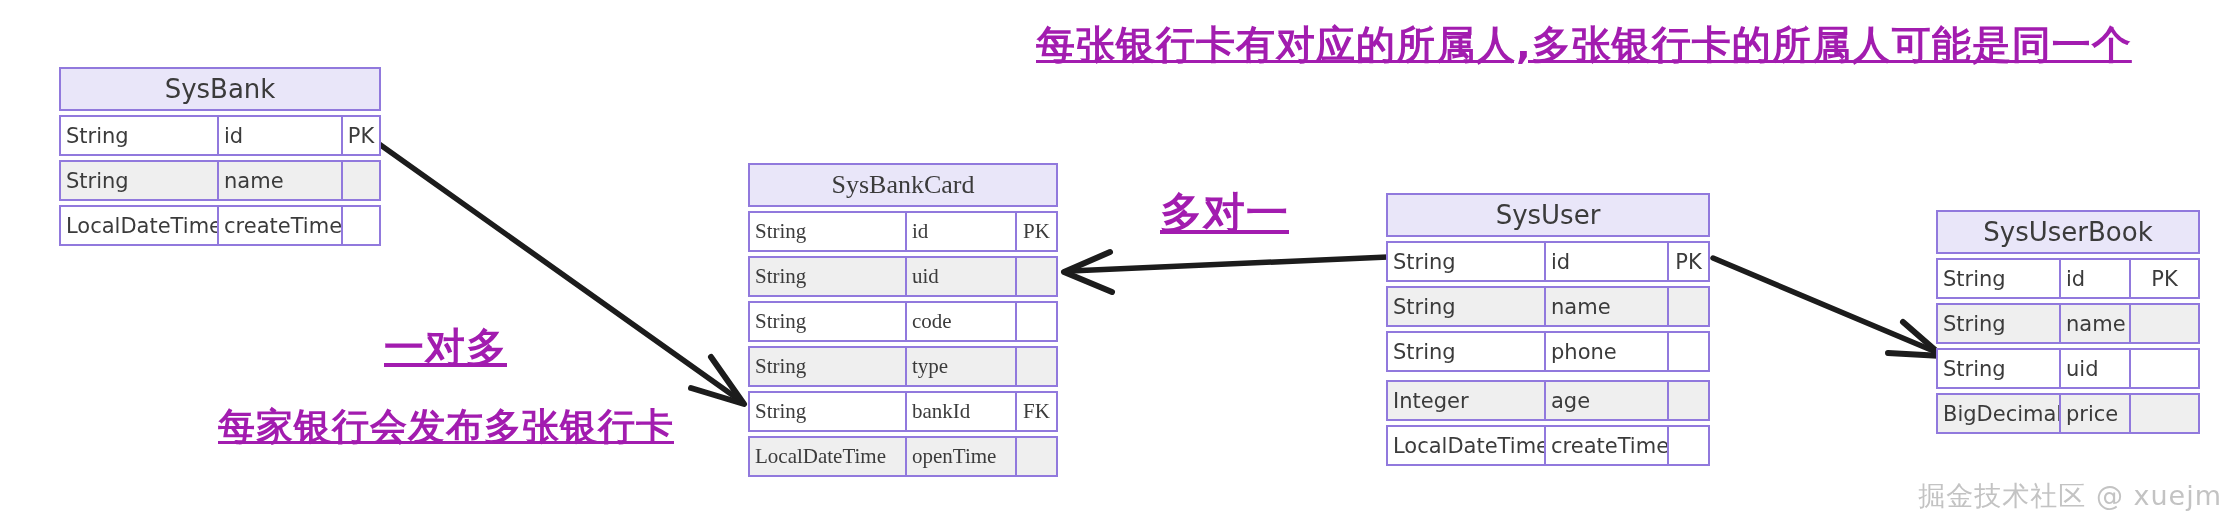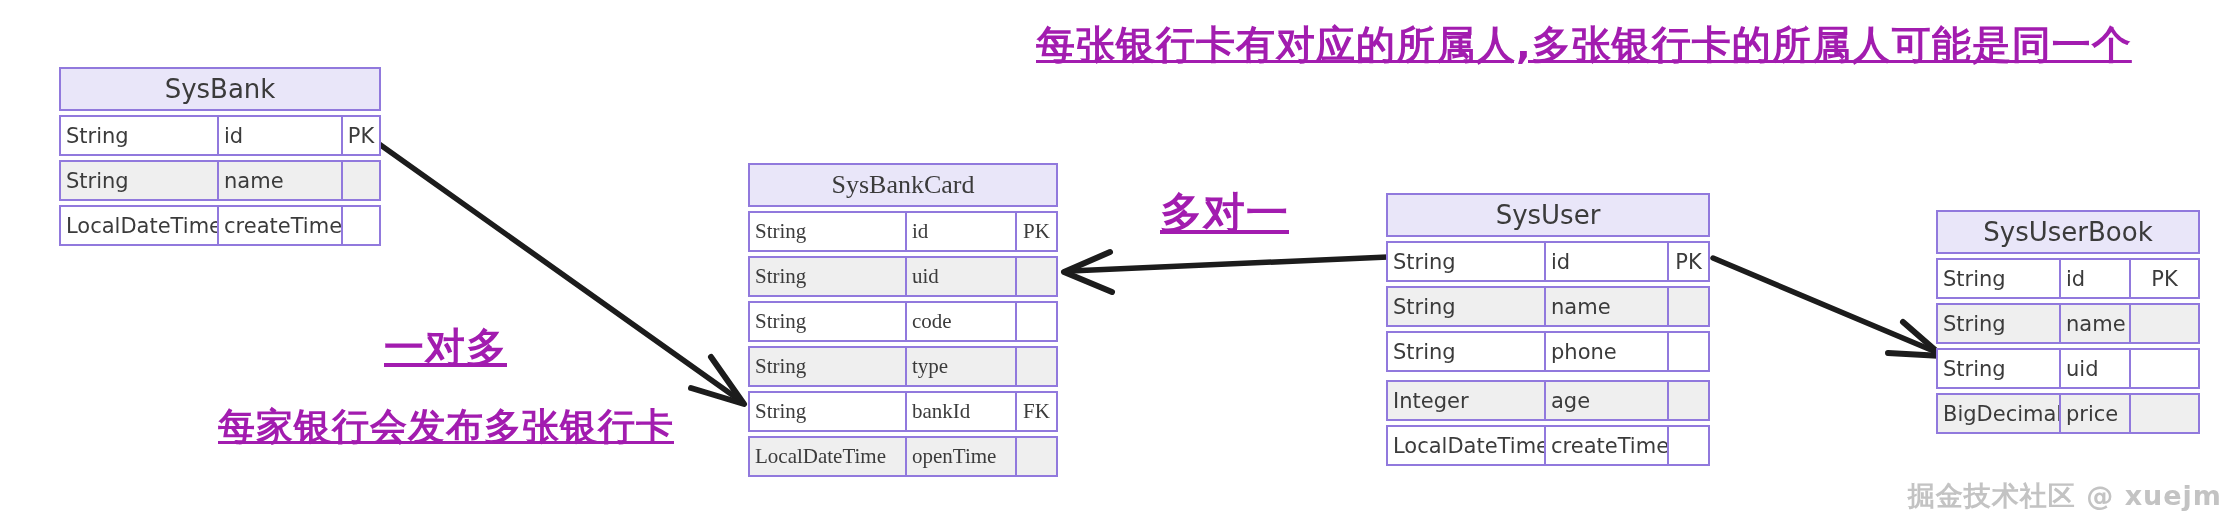--- a/index.html
+++ b/index.html
@@ -34,21 +34,21 @@
   .note {
     position:absolute; color:#a21caf; white-space:nowrap;
     font-weight:bold; letter-spacing:1px;text-decoration:underline;
   }
   #top-note   { left:1036px; top:18px;  font-size:39px; }
   #m2o-note   { left:1160px; top:185px; font-size:42px; }
   #o2m-note   { left:384px;  top:320px; font-size:40px; }
   #bank-note  { left:218px;  top:402px; font-size:37px; }
   #watermark {
     position:absolute; right:8px; top:478px;
-    font-size:27px; font-weight:bold; color:#c3c3c3;
+    font-size:27px; font-weight:normal; color:#c3c3c3;
     text-shadow:2px 2px 1px rgba(255,255,255,0.95);
     letter-spacing:1px;
   }
   
   #arrows { position:absolute; left:0; top:0; width:2230px; height:531px; pointer-events:none; }
   #arrows path, #arrows polyline {
     fill:none; stroke:var(--arrow,#1c1c1c);
     stroke-linecap:round; stroke-linejoin:round;
   }
   #arrows .shaft { stroke-width:5.5px; }

